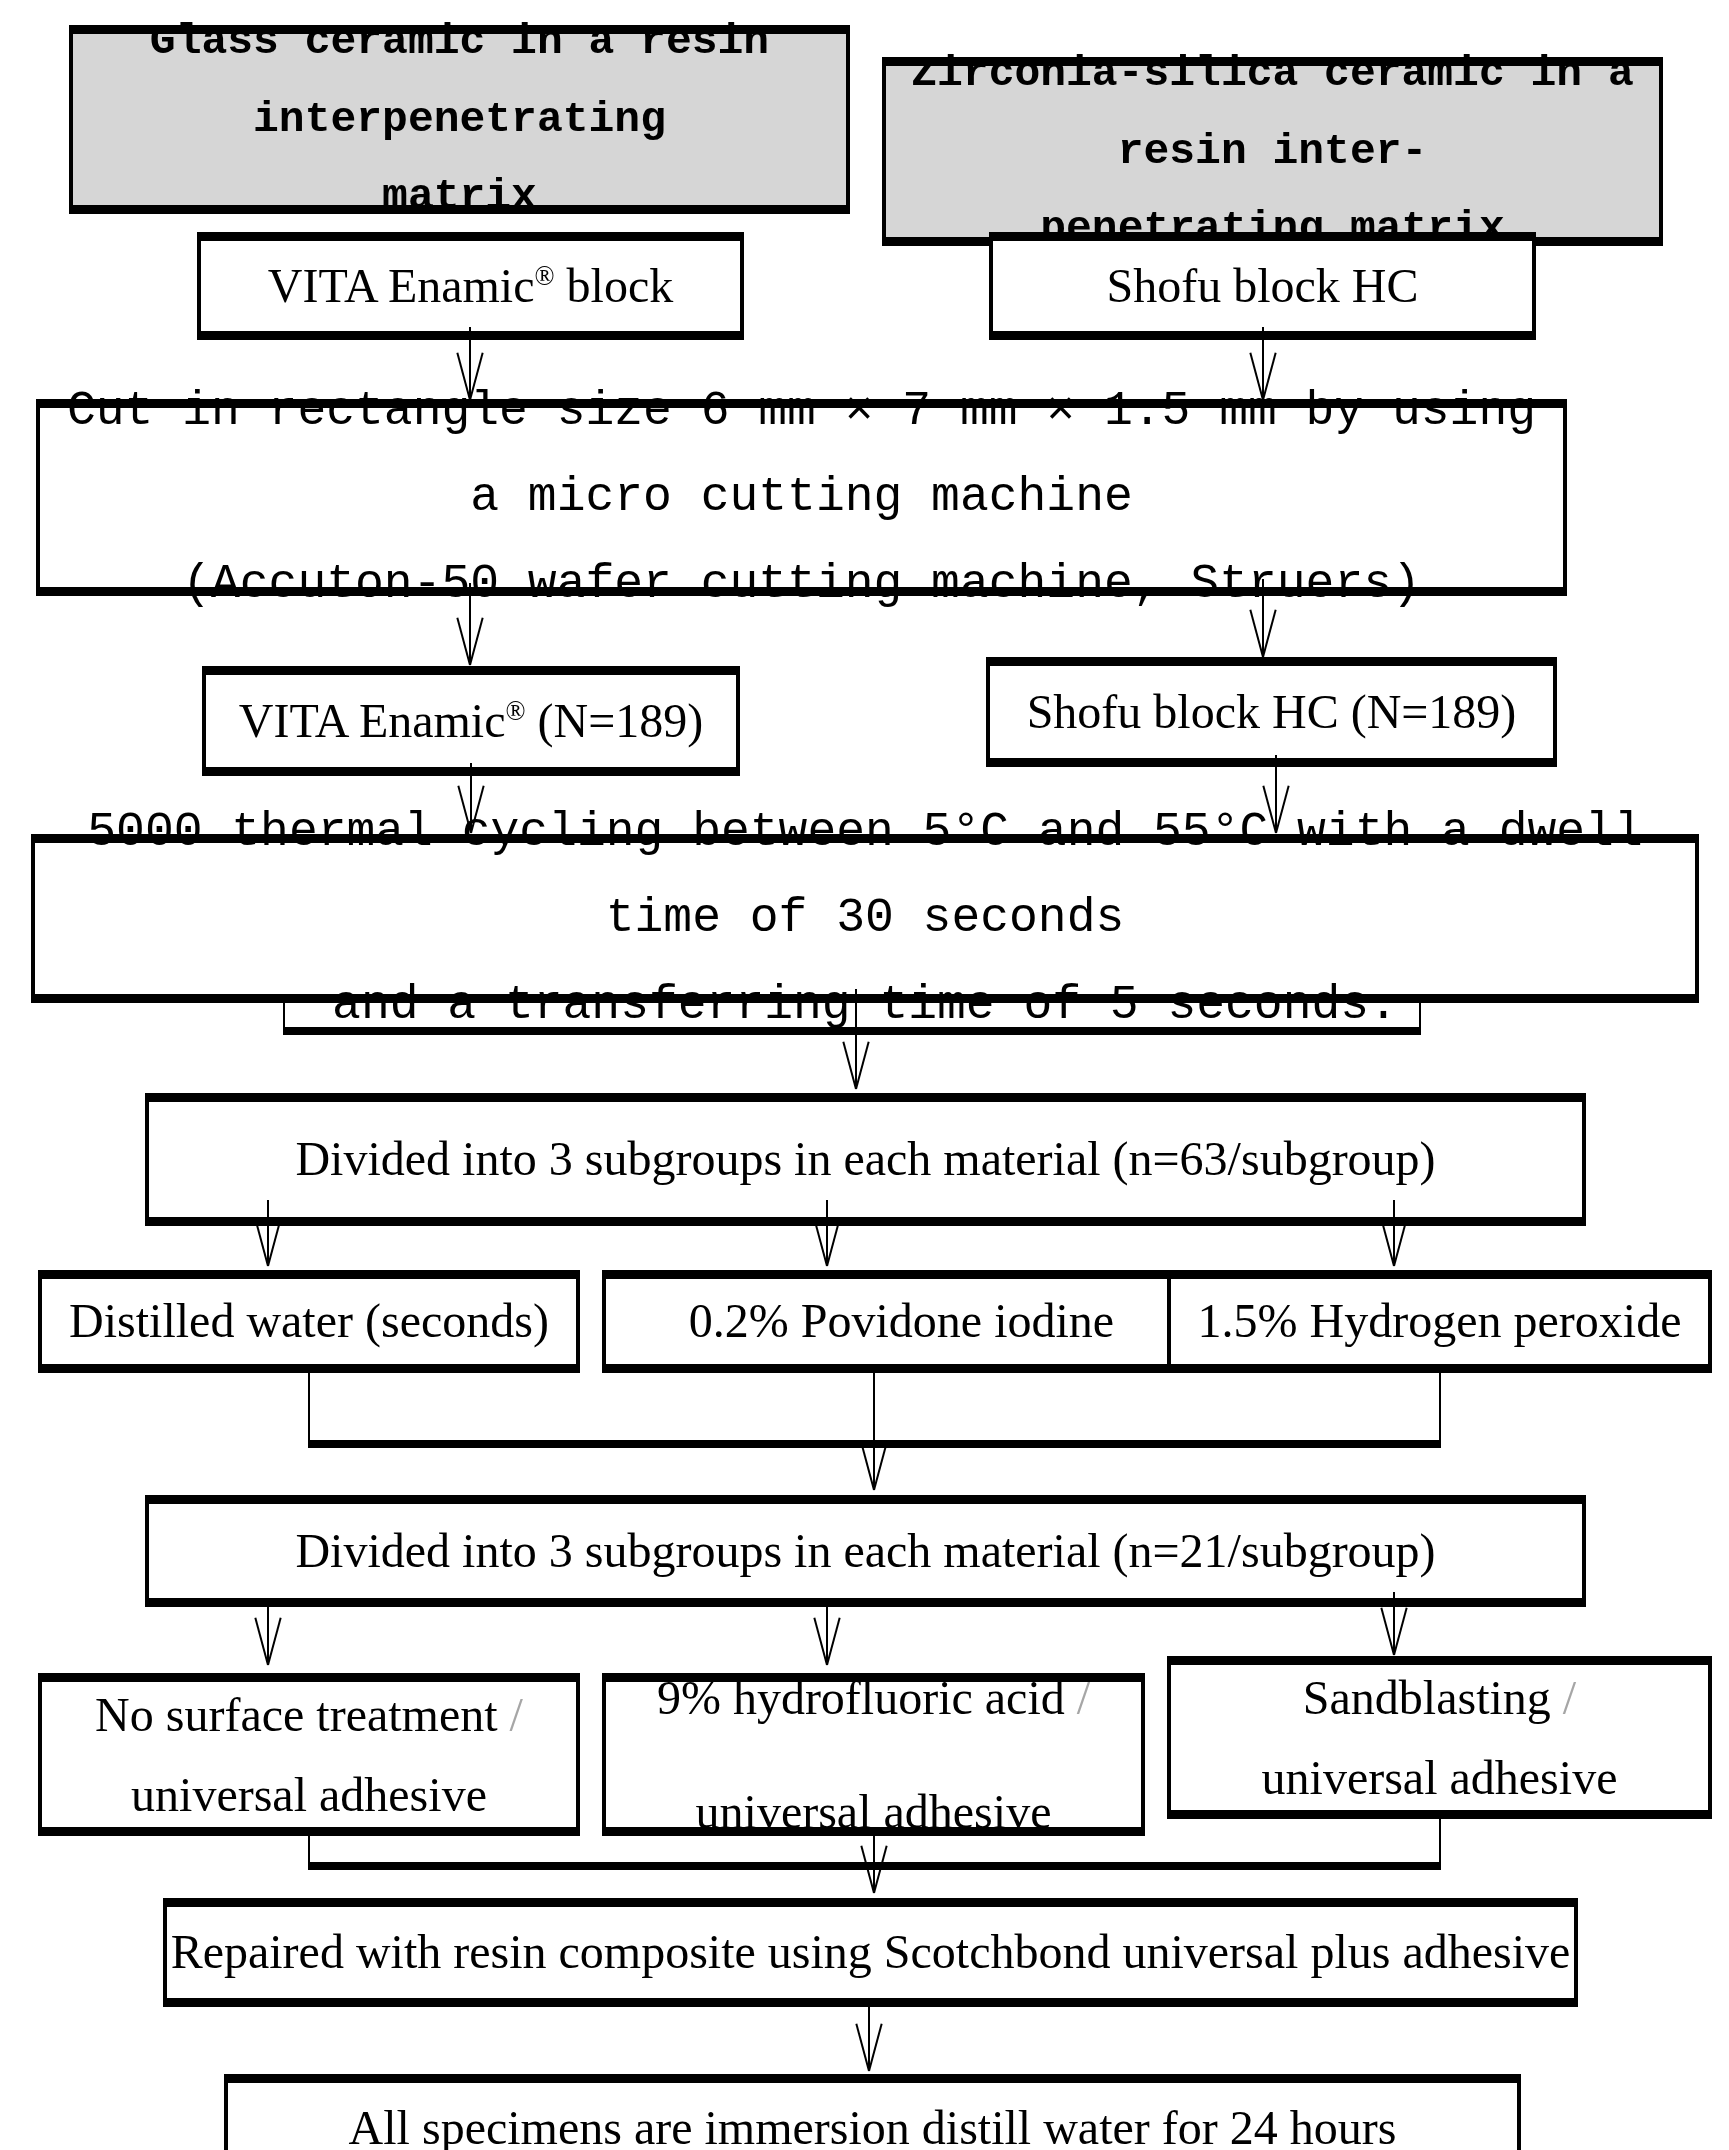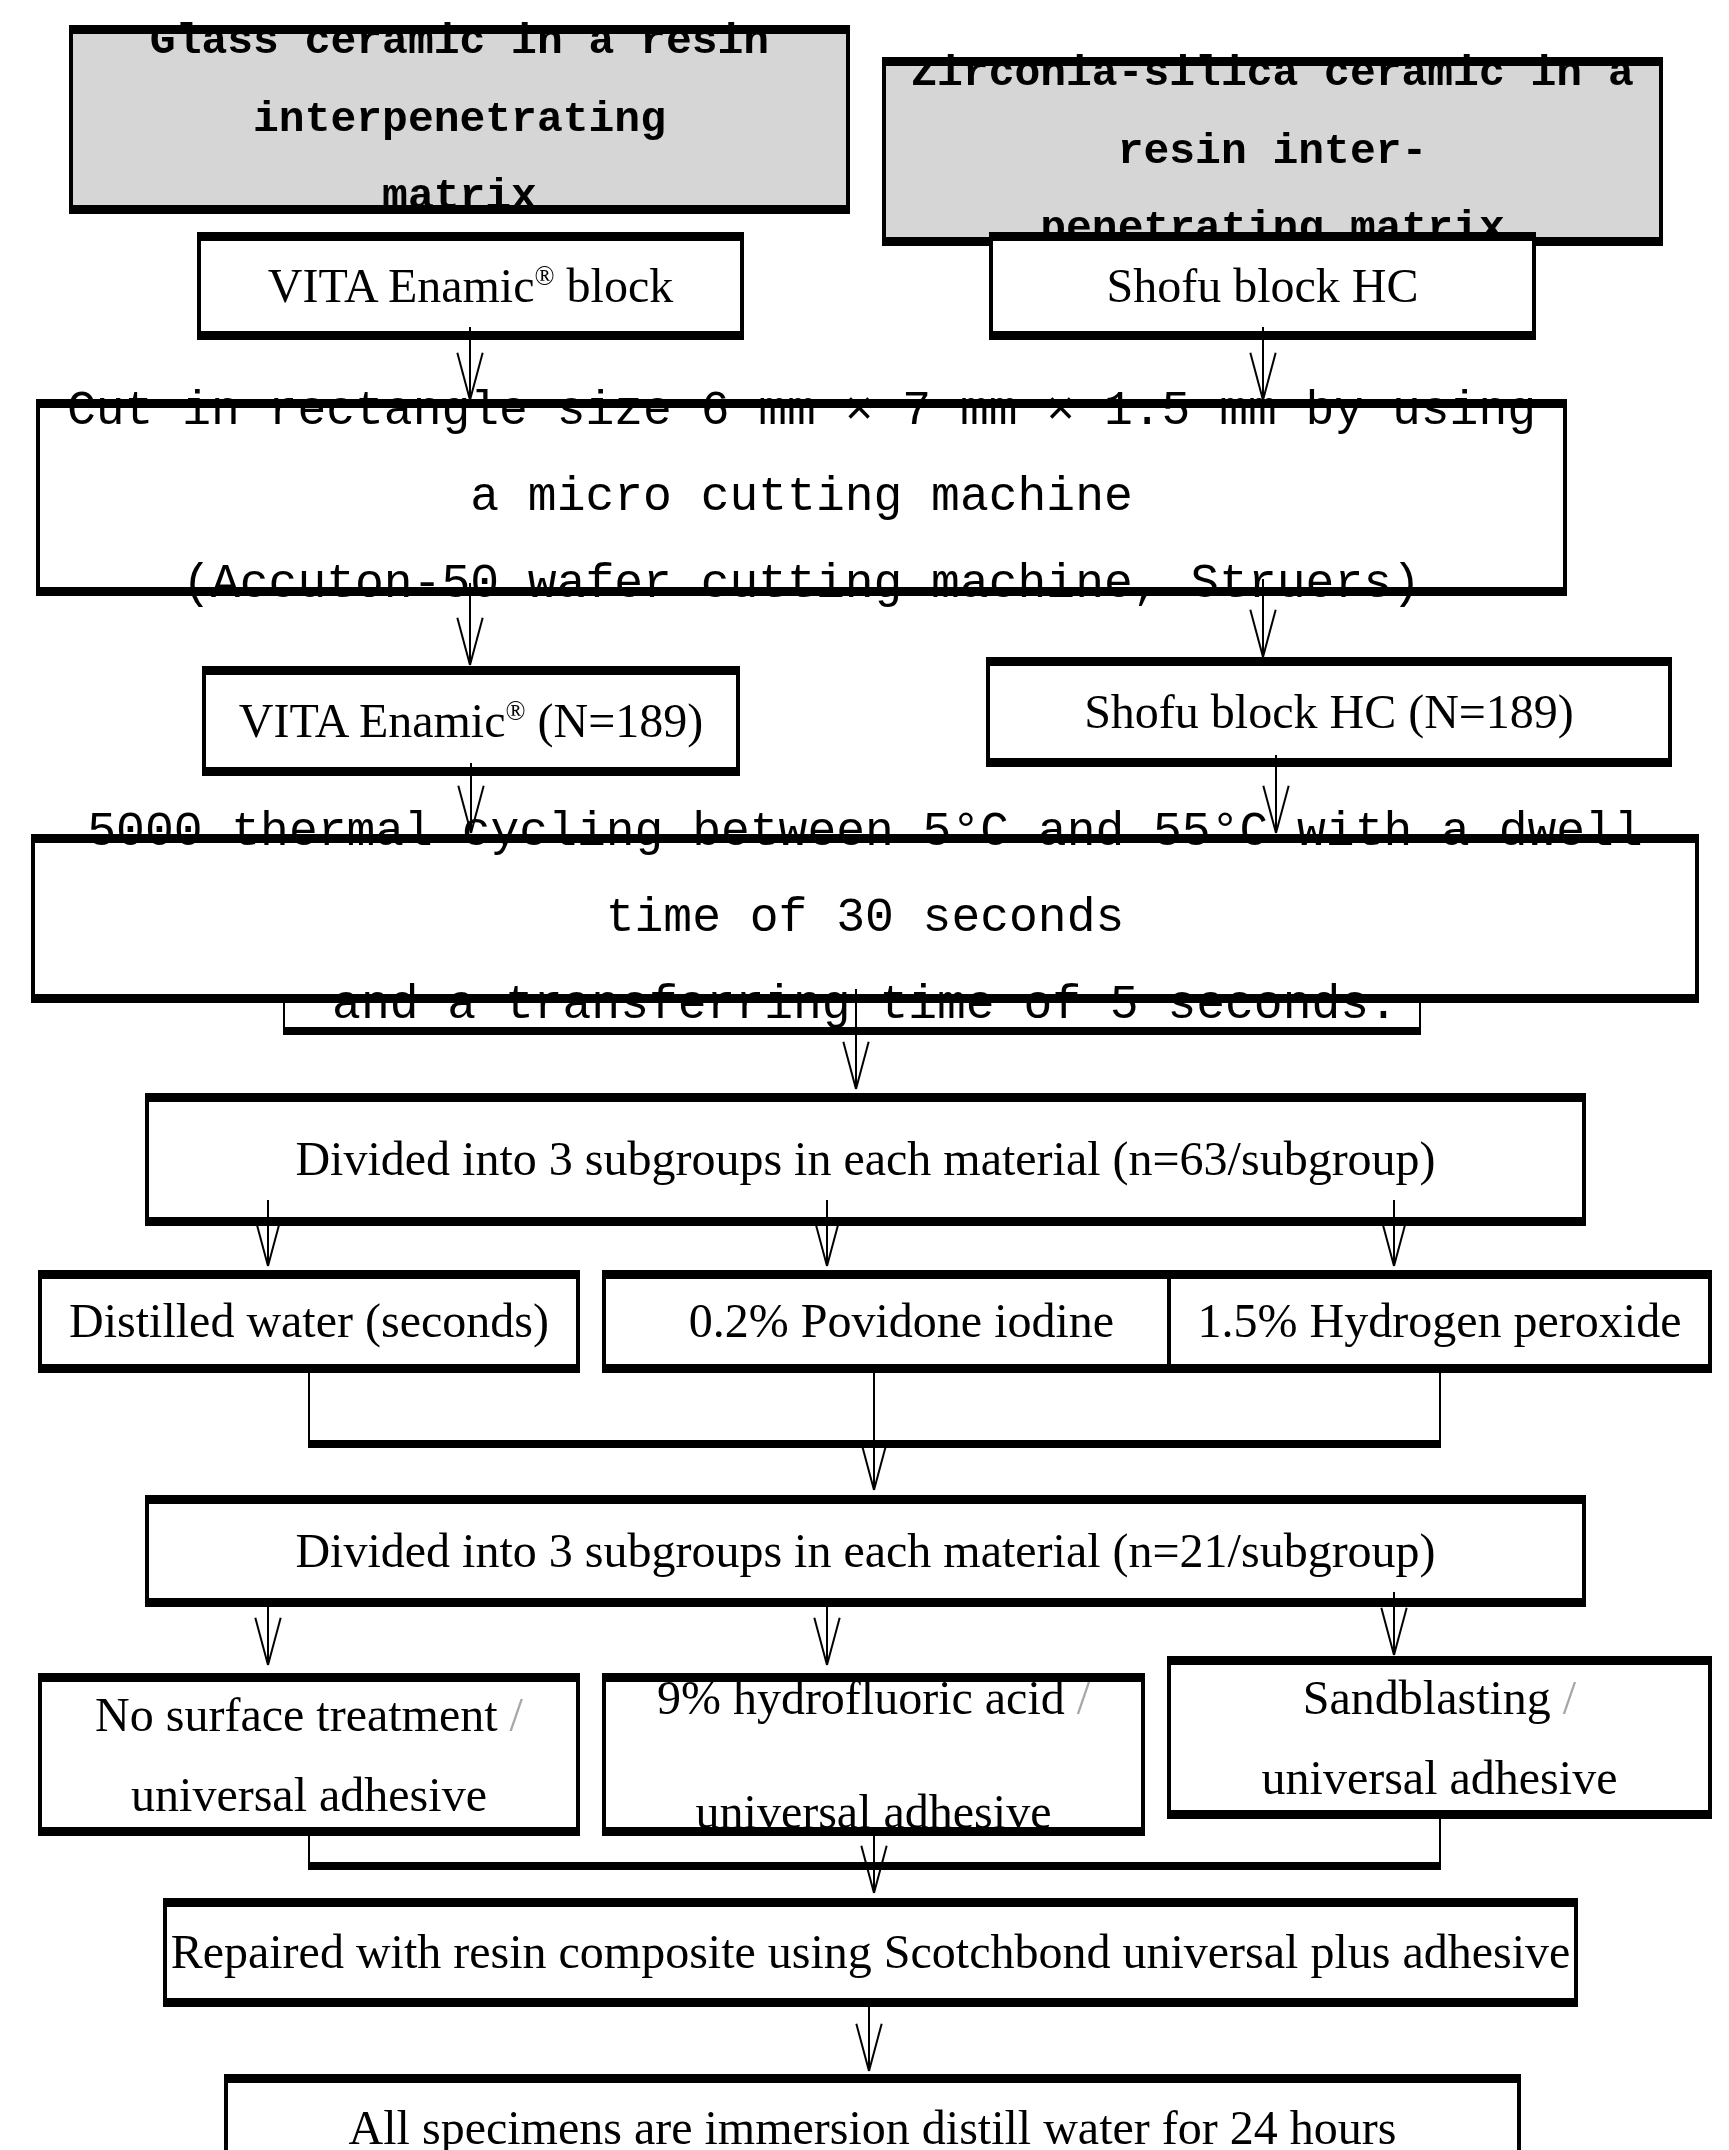--- a/index.html
+++ b/index.html
@@ -99,21 +99,21 @@
   <div class="box" style="left:36px; top:399px; width:1531px; height:197px;">
     <span class="pre">Cut in rectangle size 6 mm × 7 mm × 1.5 mm by using a micro cutting machine
 (Accuton-50 wafer cutting machine, Struers)</span>
   </div>
 
   <div class="box" style="left:202px; top:666px; width:538px; height:110px;">
     <span>
       <span>VITA Enamic</span><sup class="reg">®</sup><span> (N=189)</span>
     </span>
   </div>
-  <div class="box" style="left:986px; top:657px; width:686px; height:110px;">
+  <div class="box" style="left:986px; top:657px; width:571px; height:110px;">
     <span>Shofu block HC (N=189)</span>
   </div>
 
   <div class="box" style="left:31px; top:834px; width:1668px; height:169px;">
     <span class="pre">5000 thermal cycling between 5°C and 55°C with a dwell time of 30 seconds
 and a transferring time of 5 seconds.</span>
   </div>
 
   <div class="box" style="left:145px; top:1093px; width:1441px; height:133px;">
     <span>Divided into 3 subgroups in each material (n=63/subgroup)</span>

